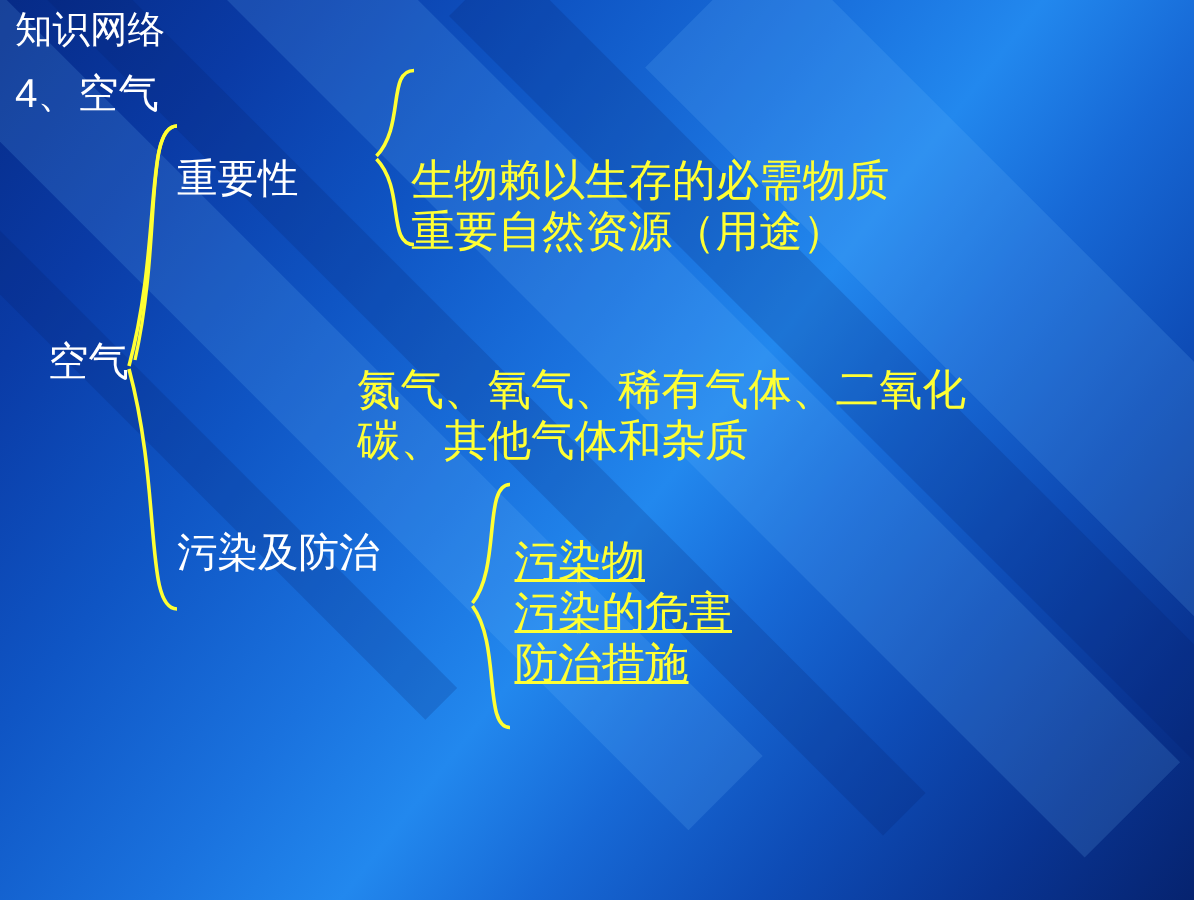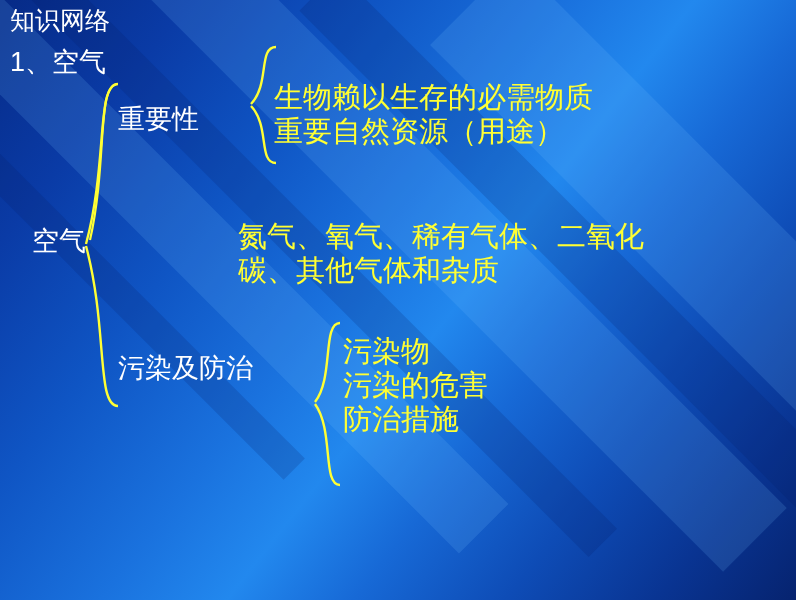--- a/index.html
+++ b/index.html
@@ -61,58 +61,59 @@
   }
 
   .node {
     position: absolute;
     color: #ffffff;
     white-space: pre;
     line-height: 1.18;
   }
   .yellow {
     color: #ffff33;
+    margin-top: 24px;
   }
   .brace {
     position: absolute;
     pointer-events: none;
   }
   .brace svg {
     display: block;
     overflow: visible;
   }
 
   
   #title-1 { left: 10px;  top: 6px;   font-size: 25px; }
   #title-2 { left: 10px;  top: 47px;  font-size: 27px; }
   #label-air { left: 8px; top: 226px; font-size: 27px; margin-left: 24px; }
   #label-importance { left: 118px; top: 104px; font-size: 27px; }
   #label-composition { left: 120px; top: 226px; font-size: 27px; }
   #label-pollution { left: 118px; top: 353px; font-size: 27px; }
 
   #text-importance { left: 274px; top: 80px; font-size: 29px; }
   #text-composition { left: 238px; top: 219px; font-size: 29px; }
-  #text-pollution { left: 343px; top: 334px; font-size: 29px; }
+  #text-pollution { left: 343px; top: 334px; font-size: 29px; text-decoration: underline; }
 </style>
 </head>
 <body>
 
 <div id="slide">
 
   <div class="streaks">
     <div class="streak" style="left:180px; top:-120px; width:70px; height:760px;"></div>
     <div class="streak dark" style="left:300px; top:-140px; width:40px; height:800px;"></div>
     <div class="streak" style="left:420px; top:-160px; width:90px; height:820px;"></div>
     <div class="streak dark" style="left:560px; top:-120px; width:55px; height:760px;"></div>
     <div class="streak" style="left:660px; top:-100px; width:120px; height:700px;"></div>
     <div class="streak dark" style="left:60px; top:-60px; width:30px; height:620px;"></div>
   </div>
 
   <div class="node" id="title-1">知识网络</div>
-  <div class="node" id="title-2">1、空气</div>
+  <div class="node" id="title-2">4、空气</div>
 
   <div class="node" id="label-air">空气</div>
 
   <div class="brace" style="left:82px; top:80px;">
     <svg width="42" height="330" viewBox="0 0 42 330">
       <path d="M36 4 C14 4, 26 80, 8 160 C26 80, 14 4, 36 4 Z" fill="none" stroke="#ffff33" stroke-width="2.2"></path>
       <path d="M36 4 C14 4, 26 82, 4 164" fill="none" stroke="#ffff33" stroke-width="2.4"></path>
       <path d="M36 326 C14 326, 26 248, 4 166" fill="none" stroke="#ffff33" stroke-width="2.4"></path>
     </svg>
   </div>

